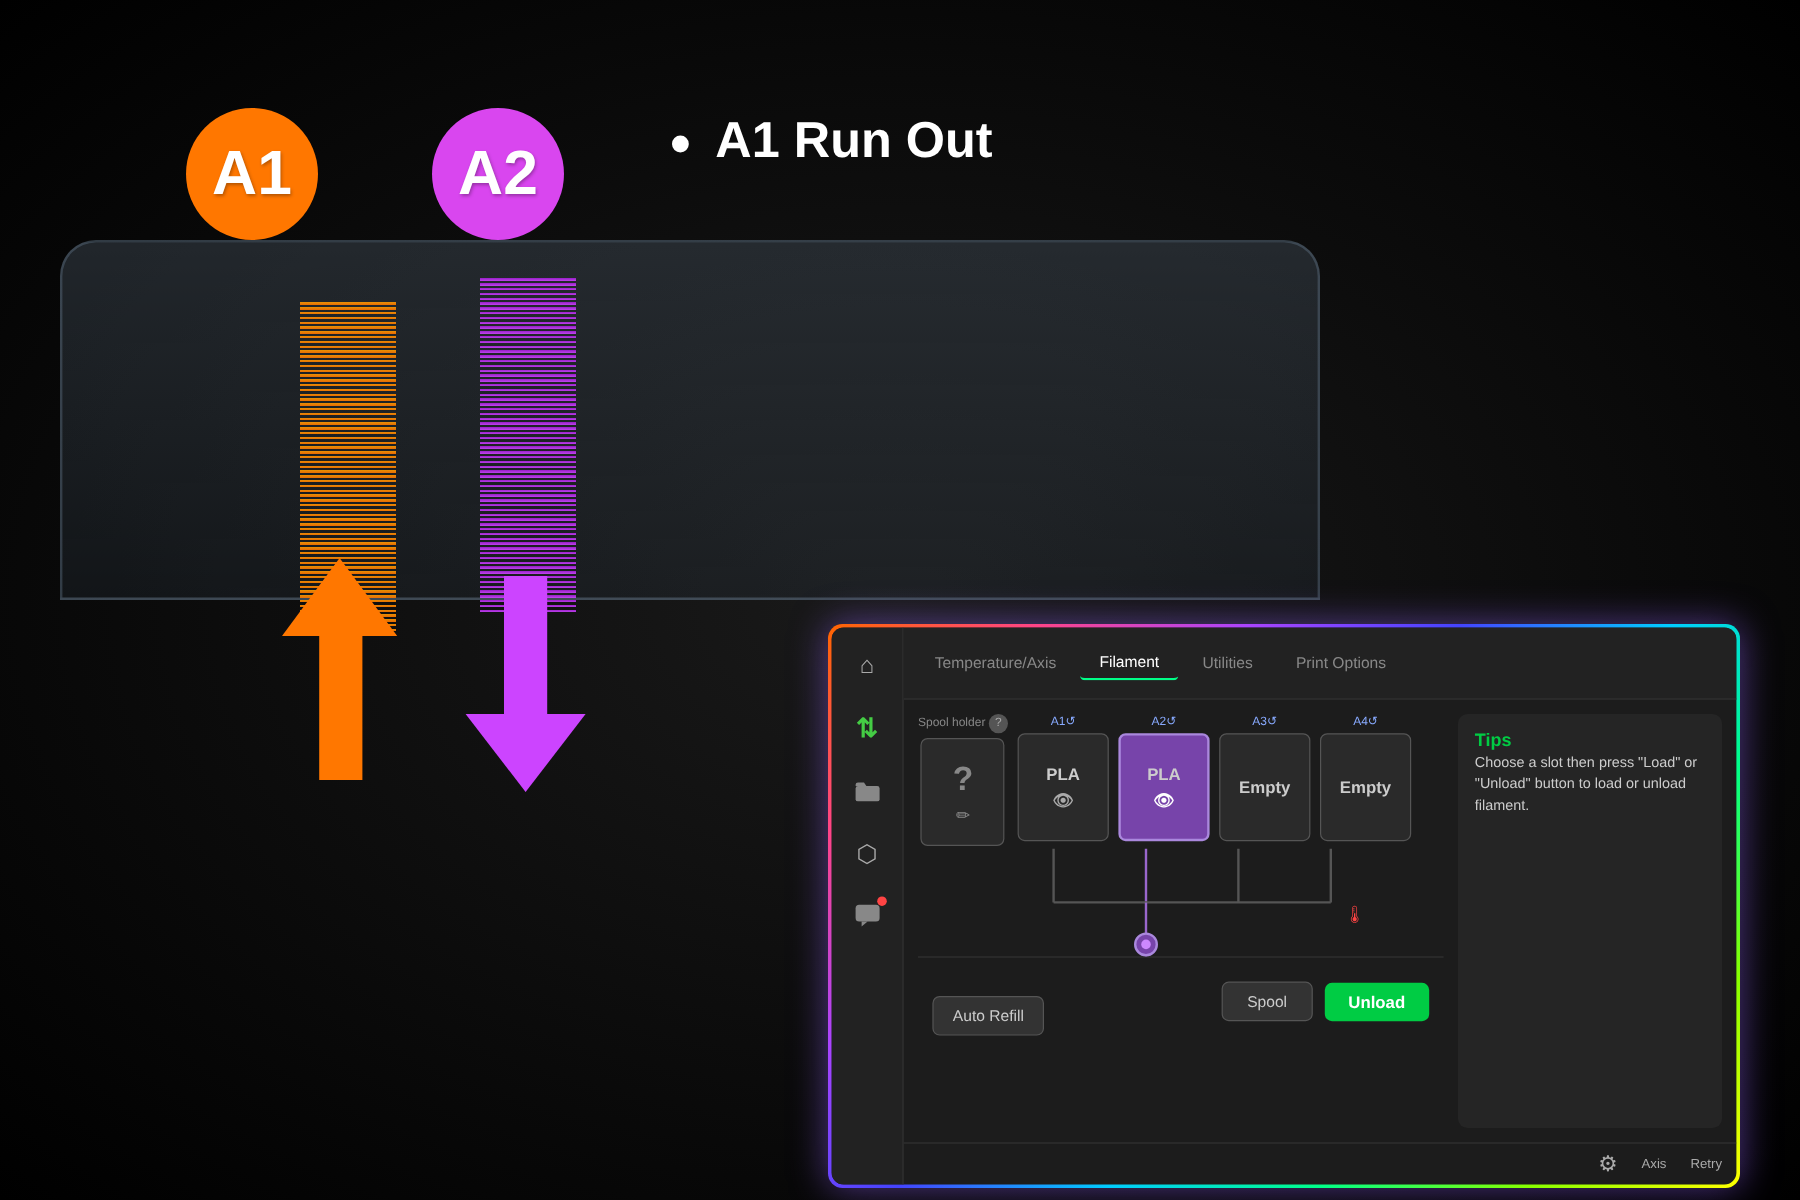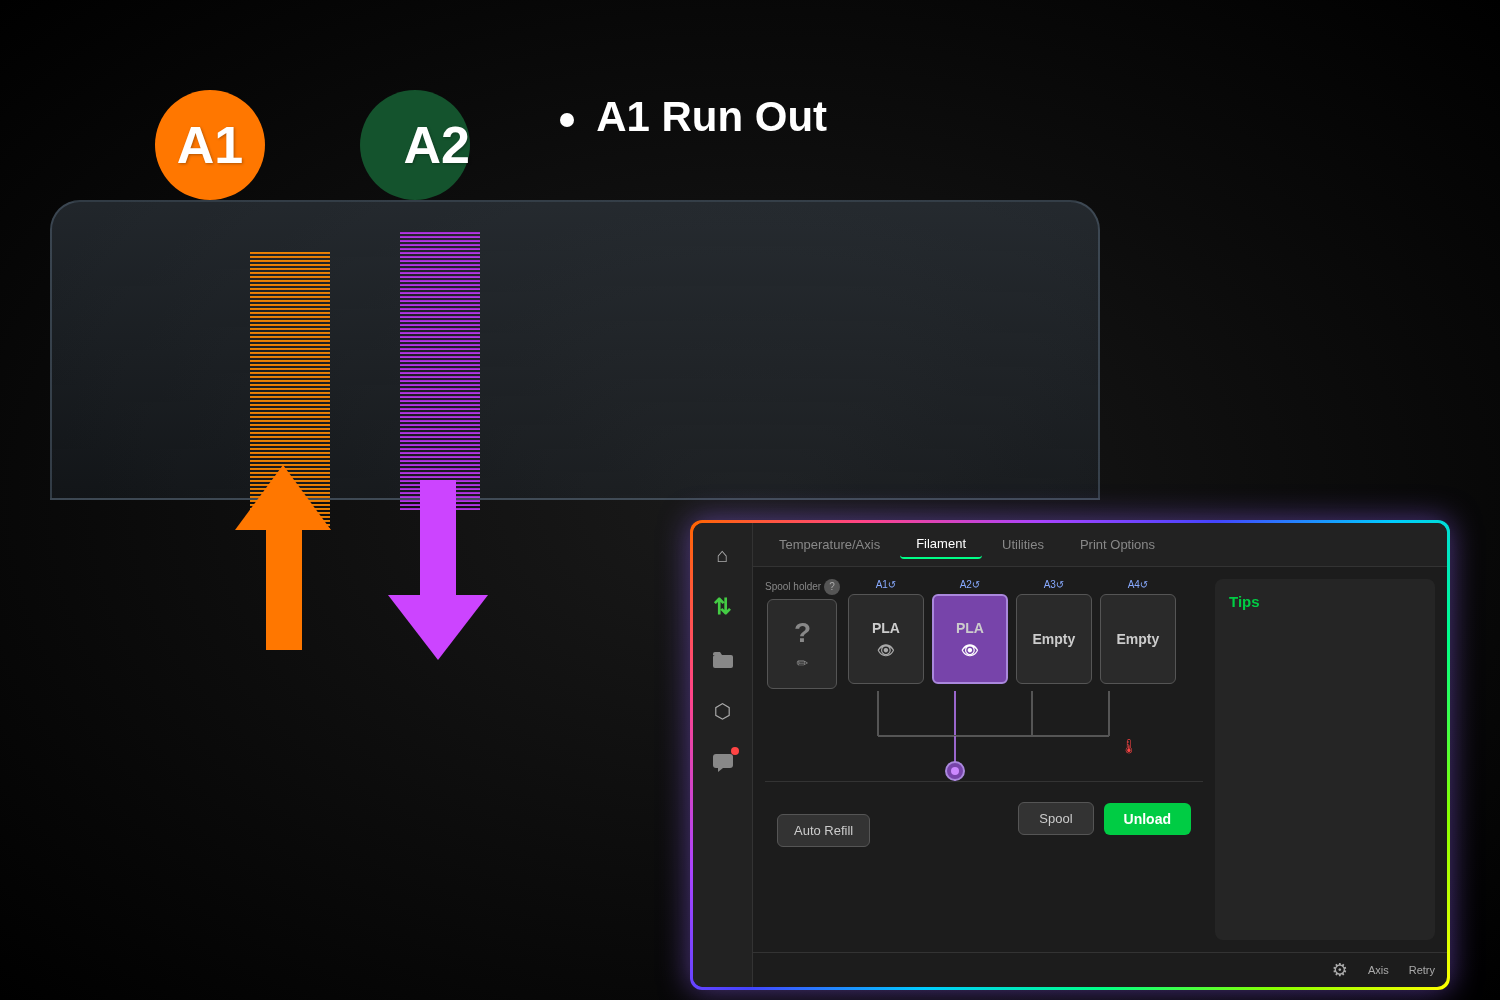--- a/index.html
+++ b/index.html
@@ -130,24 +130,24 @@
     }
 
     
     .badge-a2 {
       position: absolute;
       top: 90px;
       left: 360px;
       width: 110px;
       height: 110px;
       border-radius: 50%;
-      background: #14532d;
-      display: flex;
-      align-items: center;
-      justify-content: flex-end;
+      background: #d946ef;
+      display: flex;
+      align-items: center;
+      justify-content: center;
       font-size: 52px;
       font-weight: 900;
       color: white;
       text-shadow: 1px 1px 3px rgba(0,0,0,0.3);
     }
 
     
     .status-text {
       position: absolute;
       top: 90px;
@@ -240,21 +240,21 @@
       flex-direction: column;
     }
 
     
     .tab-bar {
       display: flex;
       align-items: center;
       padding: 0 10px;
       background: #222;
       border-bottom: 1px solid #333;
-      height: 44px;
+      height: 60px;
       gap: 4px;
     }
 
     .tab {
       padding: 6px 16px;
       color: #888;
       font-size: 13px;
       cursor: pointer;
       border-radius: 4px;
       white-space: nowrap;
@@ -631,20 +631,21 @@
             <button class="btn-auto-refill">Auto Refill</button>
             <div style="flex:1"></div>
             <button class="btn-load">Spool</button>
             <button class="btn-unload">Unload</button>
           </div>
 
         </div>
 
         <div class="tips-area">
           <div class="tips-title">Tips</div>
+          <div class="tips-text">Choose a slot then press "Load" or "Unload" button to load or unload filament.</div>
         </div>
 
       </div>
 
       <div class="action-bar">
         <div class="action-item">
           <span class="action-icon">⚙</span>
         </div>
         <div class="action-item">
           <span>Axis</span>

